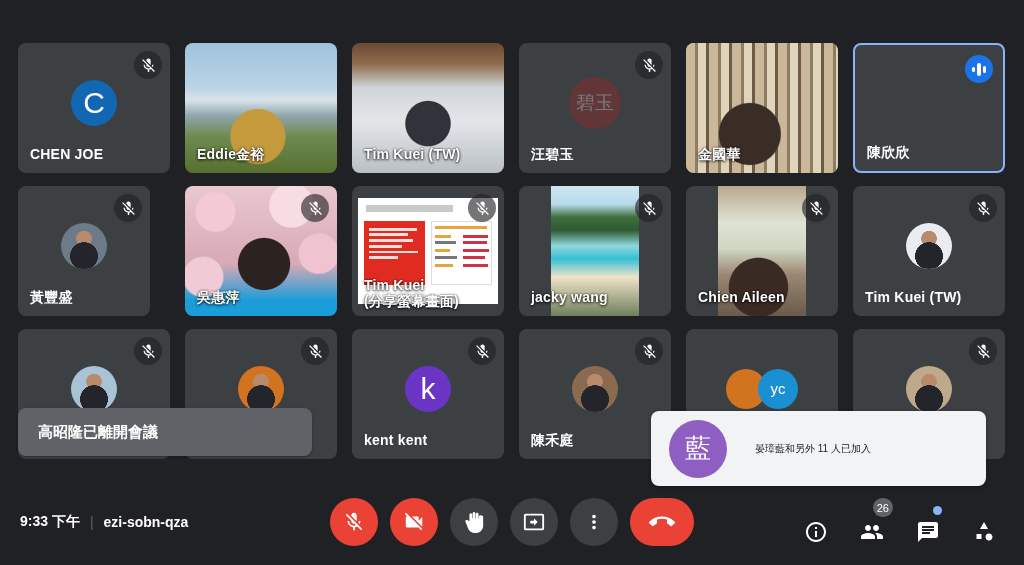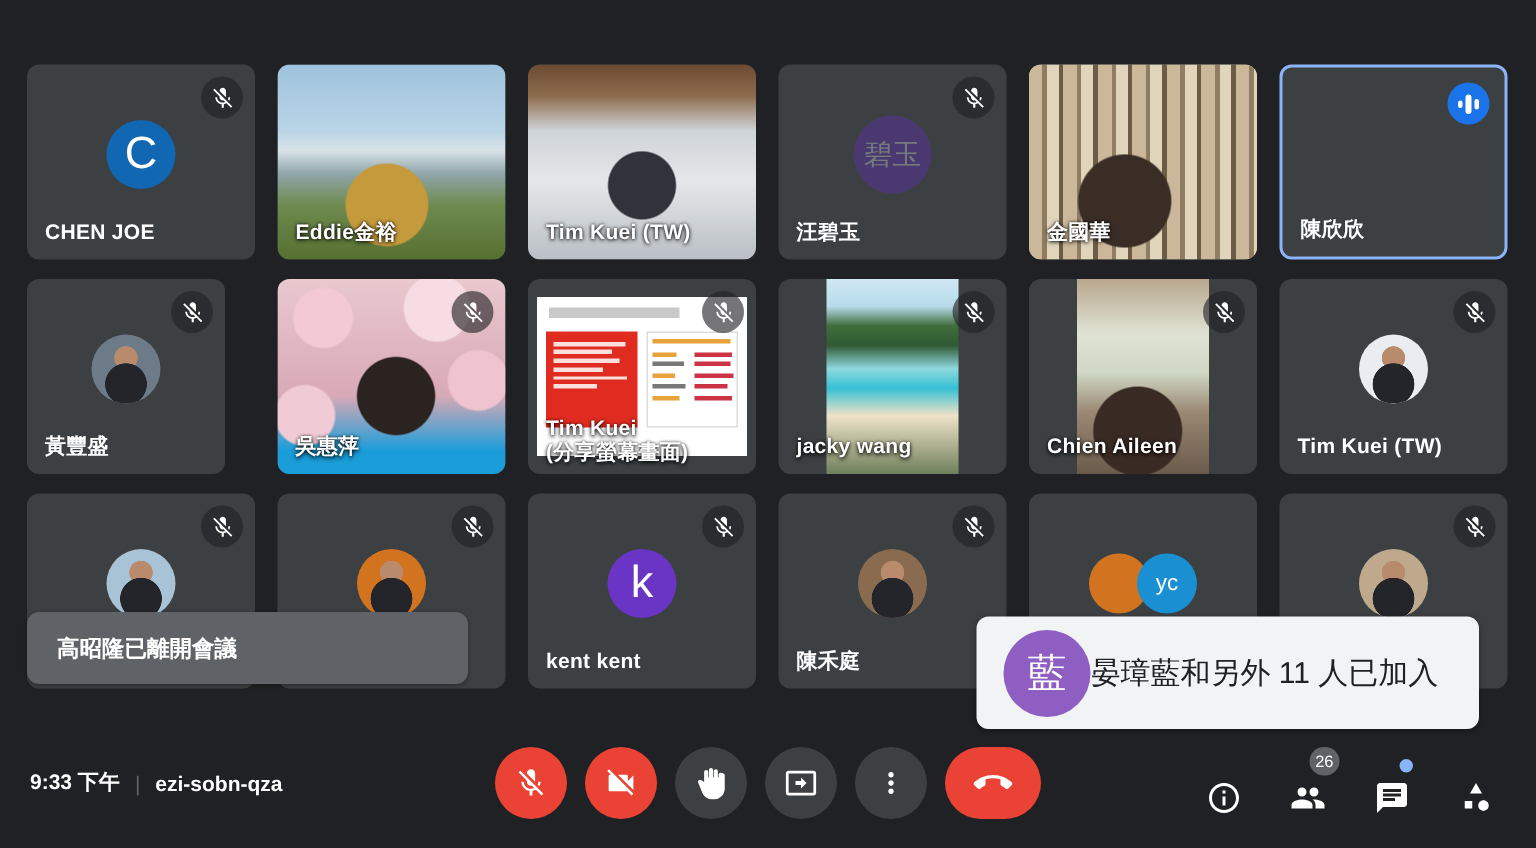--- a/index.html
+++ b/index.html
@@ -111,22 +111,22 @@
     box-shadow: 0 1px 4px rgba(0,0,0,.35);
   }
   .toast-light .av {
     width: 58px; height: 58px; border-radius: 50%;
     background: #8e5ec2;
     color: #fff; font-size: 26px;
     display: flex; align-items: center; justify-content: center;
     margin-left: 18px;
   }
   .toast-light .txt {
-    color: #202124; font-size: 20px;
-    margin-right: 22px;
+    color: #202124; font-size: 10px;
+    margin-left: 28px; margin-right: 22px;
   }
 
   
   #bottombar {
     position: absolute; left: 0; bottom: 0;
     width: 1024px; height: 86px;
     display: flex; align-items: center;
   }
   #meet-info {
     position: absolute; left: 20px; top: 50%;
@@ -227,21 +227,21 @@
       </div>
       <div class="tile" style="left: 167px; top: 0px; width: 152px; height: 130px;">
         <div class="vidbg scene-mountain"></div>
         <div class="tile-name">Eddie金裕</div>
       </div>
       <div class="tile" style="left: 334px; top: 0px; width: 152px; height: 130px;">
         <div class="vidbg scene-office"></div>
         <div class="tile-name">Tim Kuei (TW)</div>
       </div>
       <div class="tile" style="left: 501px; top: 0px; width: 152px; height: 130px;">
-        <div class="avatar letter faded" style="width: 52px; height: 52px; background: #6d28d9; font-size: 19px;">碧玉</div>
+        <div class="avatar letter faded" style="width: 52px; height: 52px; background: #b91c1c; font-size: 19px;">碧玉</div>
         <div class="mic">
           <svg viewBox="0 0 24 24">
             <path d="M19 11h-1.7c0 .74-.16 1.43-.43 2.05l1.23 1.23c.56-.98.9-2.09.9-3.28zm-4.02.17c0-.06.02-.11.02-.17V5c0-1.66-1.34-3-3-3S9 3.34 9 5v.18l5.98 5.99zM4.27 3L3 4.27l6.01 6.01V11c0 1.66 1.33 3 2.99 3 .22 0 .44-.03.65-.08l1.66 1.66c-.71.33-1.5.52-2.31.52-2.76 0-5.3-2.1-5.3-5.1H5c0 3.41 2.72 6.23 6 6.72V21h2v-3.28c.91-.13 1.77-.45 2.54-.9L19.73 21 21 19.73 4.27 3z"></path>
           </svg>
         </div>
         <div class="tile-name plain">汪碧玉</div>
       </div>
       <div class="tile speaking" style="left: 835px; top: 0px; width: 152px; height: 130px;">
         <div class="speak-ind">
           <i></i>

